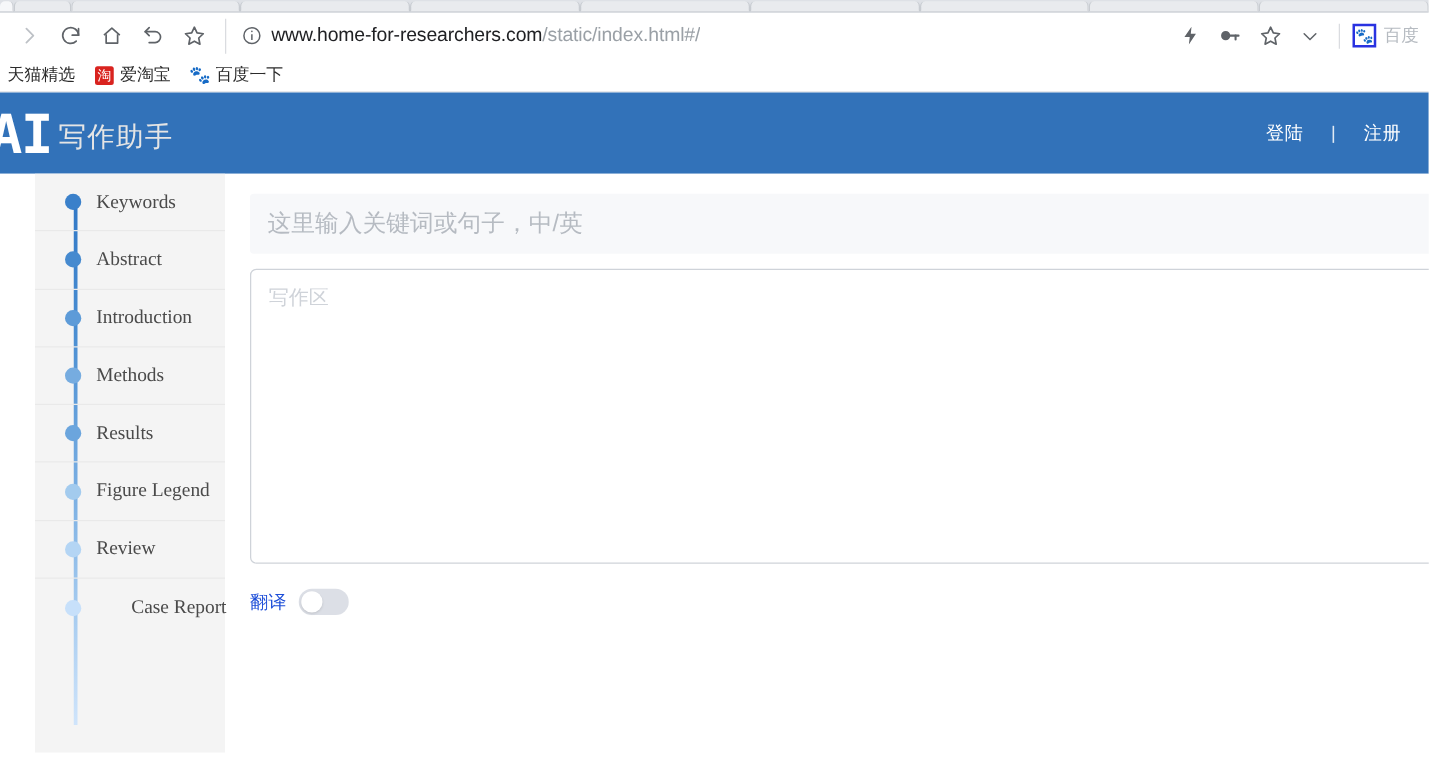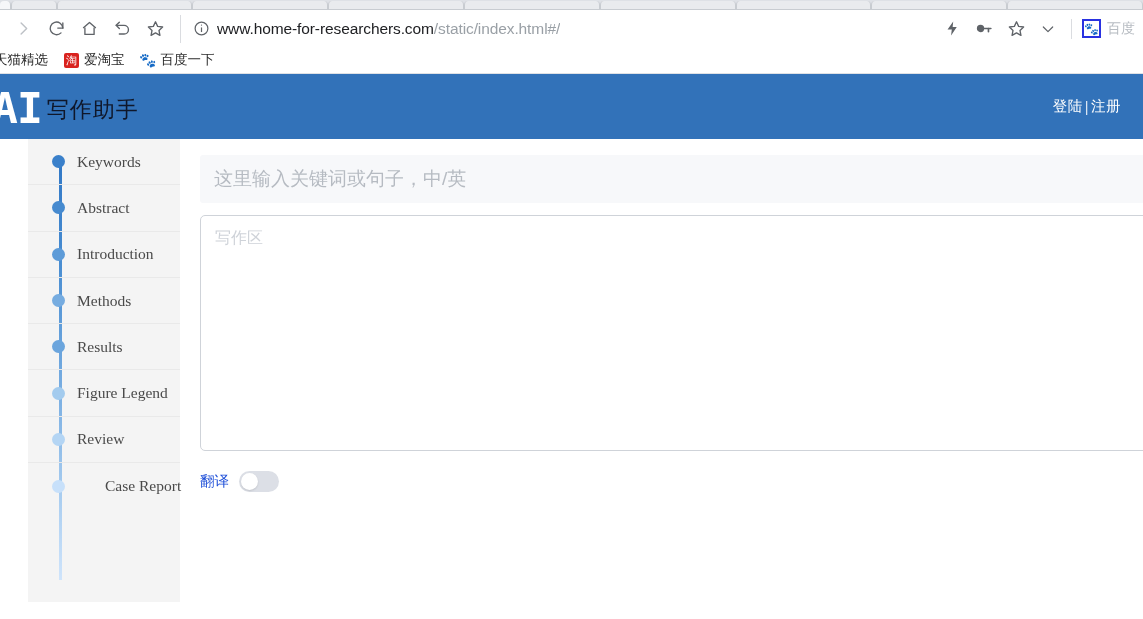--- a/index.html
+++ b/index.html
@@ -124,21 +124,21 @@
     font-size: 14px;
     color: #b6bbc1;
   }
 
   .bookmarks {
     height: 27px;
     display: flex;
     align-items: center;
     background: #ffffff;
     border-bottom: 1px solid #dfe1e5;
-    padding-left: 0px;
+    padding-left: 12px;
     box-sizing: border-box;
   }
   .bm {
     display: flex;
     align-items: center;
     gap: 5px;
     padding: 0 8px;
     height: 22px;
     font-size: 13.5px;
     color: #2b2b2b;
@@ -184,32 +184,32 @@
     font-size: 43px;
     font-weight: 700;
     color: #ffffff;
     line-height: 0.95;
     letter-spacing: -1px;
     position: relative;
     top: 2px;
   }
   .logo-cn {
     font-size: 22px;
-    color: #0f172a;
+    color: #e5e5e5;
     margin-left: 5px;
     position: relative;
     bottom: 2px;
     letter-spacing: 1px;
   }
   .auth-links {
     font-size: 14.5px;
     color: #ffffff;
     display: flex;
     align-items: center;
-    gap: 2px;
+    gap: 22px;
     letter-spacing: 0.5px;
   }
   .auth-links .divider { opacity: 0.85; }
   .auth-links span[data-name$="-link"] { cursor: pointer; }
 
   
   .page-body {
     display: flex;
     height: 481px;
     background: #ffffff;

